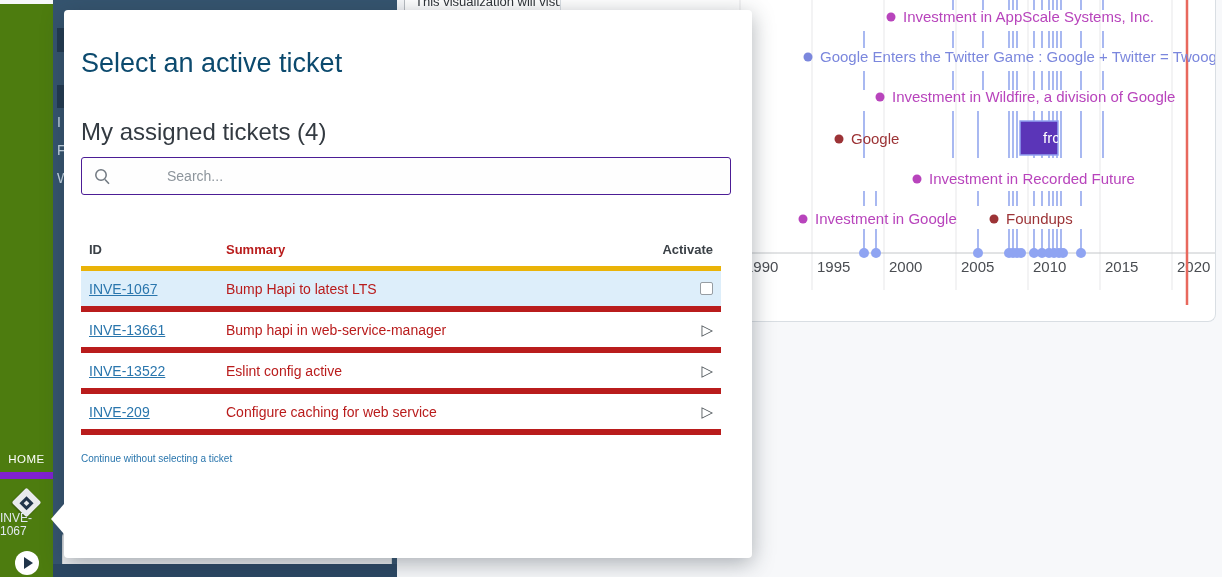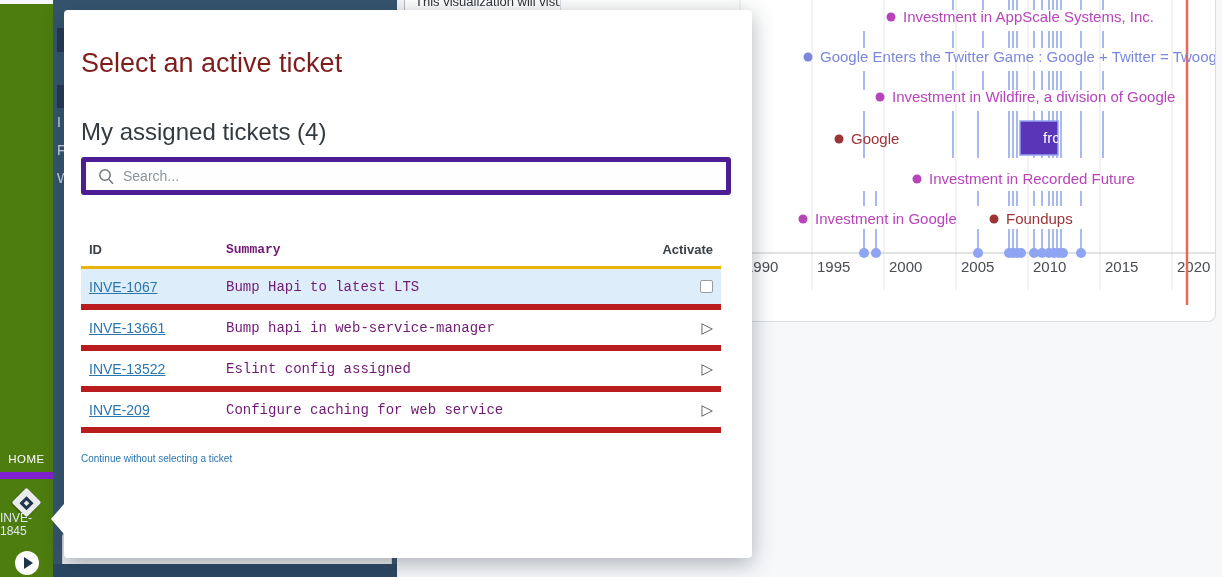--- a/index.html
+++ b/index.html
@@ -43,35 +43,35 @@
     color:#e2e9f0; font-size:12px; line-height:12.5px; }
   .play-button { position:absolute; left:15px; top:547px; width:24px; height:24px; border-radius:50%;
     background:#fff; display:flex; align-items:center; justify-content:center; }
   .play-button .tri { width:0; height:0; border-left:9px solid #20344a;
     border-top:6px solid transparent; border-bottom:6px solid transparent; margin-left:3px; }
   
   .modal { position:absolute; left:64px; top:10px; width:688px; height:548px; background:#fff;
     border-radius:4px; box-shadow:0 5px 22px rgba(40,50,60,.38); z-index:10; }
   .modal-arrow { position:absolute; left:-13px; top:494px; width:0; height:0;
     border-right:13px solid #fff; border-top:15px solid transparent; border-bottom:15px solid transparent; }
-  .modal-title { position:absolute; left:17px; top:38px; font-size:27px; font-weight:300; color:#7f1d1d; }
+  .modal-title { position:absolute; left:17px; top:38px; font-size:27px; font-weight:300; color:#0c4a6e; }
   .modal-subtitle { position:absolute; left:17px; top:108px; font-size:24px; font-weight:400; color:#333a41; }
   .search-wrap { position:absolute; left:17px; top:147px; width:650px; height:38px;
-    border:5px solid #4c1d95; border-radius:3px; background:#fefefe; display:flex; align-items:center; }
+    border:1px solid #4c1d95; border-radius:3px; background:#fefefe; display:flex; align-items:center;gap:48px; }
   .search-wrap svg { margin:0 8px 0 12px; flex:0 0 auto; }
   .search-wrap input { border:none; outline:none; background:transparent; flex:1;
     font-size:14px; color:#3d4349; font-family:"Liberation Sans", sans-serif; }
   .search-wrap input::placeholder { color:#8d959c; }
   .ticket-table { position:absolute; left:17px; top:226px; width:640px; font-size:14px; }
   .t-head { display:flex; font-size:13px; font-weight:bold; color:#3b4147;
-    padding:6px 0 9px 0; border-bottom:3px solid #eab308; }
+    padding:6px 0 9px 0; border-bottom:5px solid #eab308; }
   .t-row { display:flex; align-items:center; height:41px; border-bottom:6px solid #b91c1c; }
   .t-row.selected { background:#ddeefa; }
   .col-id { width:145px; padding-left:8px; }
-  .col-summary { flex:1; color:#701a75;font-family:Liberation Mono, monospace; }
+  .col-summary { flex:1; color:#b91c1c; }
   .col-activate { width:80px; display:flex; justify-content:flex-end; padding-right:8px; text-align:right; }
   .t-head .col-activate { display:block; }
   .t-row a { color:#2a76ad; text-decoration:underline; }
   .checkbox { width:13px; height:13px; border:1px solid #979da3; border-radius:2px; background:#fff; }
   .play-glyph { font-size:15px; color:#4b5257; line-height:1; }
   .continue-link { position:absolute; left:17px; top:443px; font-size:10px; color:#2a76ad;
     text-decoration:none; cursor:pointer; }
 </style>
 </head>
 <body>
@@ -235,21 +235,21 @@
   <div class="sidebar">
     <div class="home">HOME</div>
     <div class="accent-bar" id="accent-bar" style="background: rgb(128, 33, 209);"></div>
     <div class="diamond-icon">
       <div class="inner">
         <div class="core"></div>
       </div>
     </div>
     <div class="ticket-label">
       <div>INVE-</div>
-      <div>1845</div>
+      <div>1067</div>
     </div>
     <div class="play-button">
       <div class="tri"></div>
     </div>
   </div>
 
   <div class="modal">
     <div class="modal-arrow"></div>
     <div class="modal-title">Select an active ticket</div>
     <div class="modal-subtitle">My assigned tickets (4)</div>
@@ -276,21 +276,21 @@
           </div>
           <div class="t-row">
             <div class="col-id"><a>INVE-13661</a></div>
             <div class="col-summary">Bump hapi in web-service-manager</div>
             <div class="col-activate">
               <span class="play-glyph">▷</span>
             </div>
           </div>
           <div class="t-row">
             <div class="col-id"><a>INVE-13522</a></div>
-            <div class="col-summary">Eslint config assigned</div>
+            <div class="col-summary">Eslint config active</div>
             <div class="col-activate">
               <span class="play-glyph">▷</span>
             </div>
           </div>
           <div class="t-row">
             <div class="col-id"><a>INVE-209</a></div>
             <div class="col-summary">Configure caching for web service</div>
             <div class="col-activate">
               <span class="play-glyph">▷</span>
             </div>

